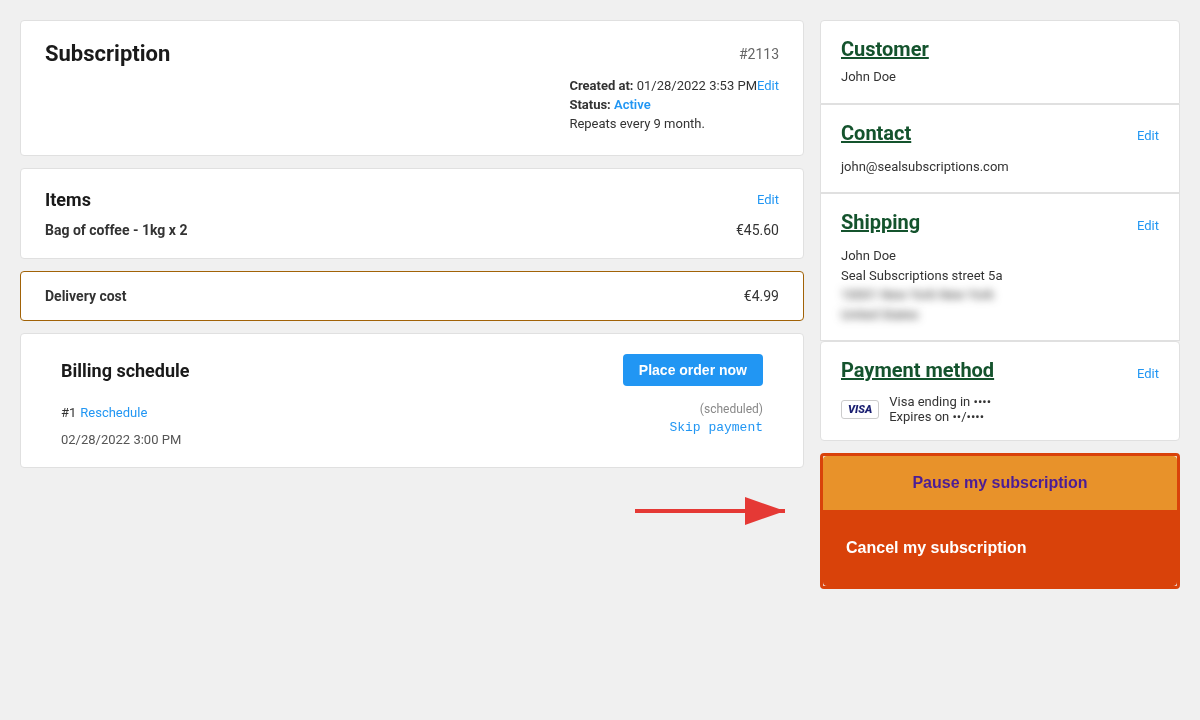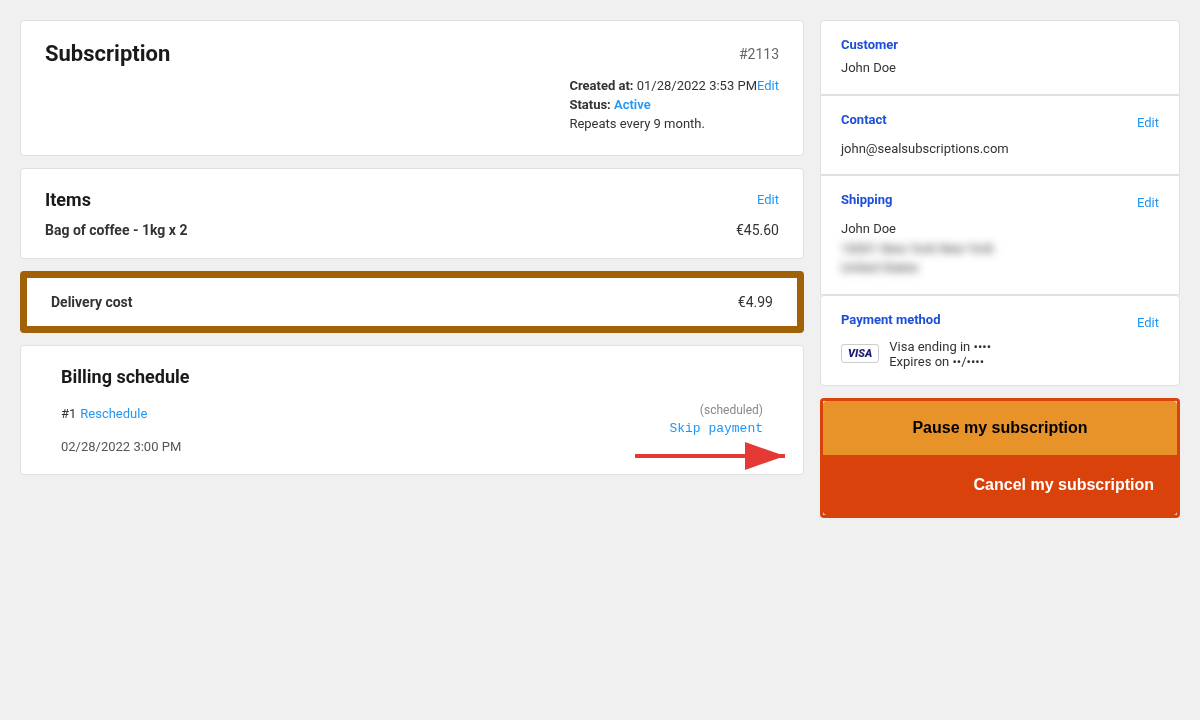--- a/index.html
+++ b/index.html
@@ -79,21 +79,21 @@
       font-size: 14px;
       font-weight: 700;
       color: #333;
     }
     .item-price {
       font-size: 14px;
       color: #333;
     }
     .delivery-card {
       background: #fff;
-      border: 7px solid #a16207;
+      border: 1px solid #a16207;
       border-radius: 4px;
       padding: 16px 24px;
       display: flex;
       justify-content: space-between;
       align-items: flex-start;
     }
     .delivery-label {
       font-size: 14px;
       font-weight: 700;
       color: #333;
@@ -125,21 +125,21 @@
       cursor: pointer;
     }
     .billing-schedule-row {
       display: flex;
       justify-content: space-between;
       align-items: flex-start;
     }
     .billing-left {
       display: flex;
       flex-direction: column;
-      gap: 17px;
+      gap: 11px;
     }
     .billing-number {
       font-size: 13px;
       color: #333;
     }
     .reschedule-link {
       color: #2196f3;
       font-size: 13px;
       cursor: pointer;
       text-decoration: none;
@@ -172,24 +172,25 @@
       padding: 16px 20px;
       margin-bottom: 0;
     }
     .right-card + .right-card {
       border-top: none;
     }
     .right-card:first-child {
       border-radius: 4px 4px 0 0;
     }
     .right-section-title {
-      font-size: 13px;
-      font-weight: 700;
-      color: #1d4ed8;
+      font-size: 20px;
+      font-weight: 700;
+      color: #14532d;
       margin-bottom: 6px;
+      text-decoration: underline;
     }
     .right-card-header {
       display: flex;
       justify-content: space-between;
       align-items: center;
       margin-bottom: 6px;
     }
     .right-value {
       font-size: 13px;
       color: #333;
@@ -214,41 +215,41 @@
       color: #1a1f71;
       background: #fff;
       font-style: italic;
     }
     .visa-details {
       font-size: 13px;
       color: #333;
     }
     .pause-btn {
       background: #e8922a;
-      color: #000000;
+      color: #4c1d95;
       border: none;
       border-radius: 4px 4px 0 0;
       padding: 18px 20px;
       font-size: 16px;
       font-weight: 600;
       cursor: pointer;
       width: 100%;
       text-align: center;
     }
     .cancel-btn {
       background: #d9420a;
       color: #fff;
       border: 3px solid #d9420a;
       border-radius: 0 0 4px 4px;
-      padding: 18px 20px;
+      padding: 26px 20px;
       font-size: 16px;
       font-weight: 600;
       cursor: pointer;
       width: 100%;
-      text-align: right;
+      text-align: left;
     }
     .highlight-box {
       border: 3px solid #d9420a;
       border-radius: 4px;
       overflow: hidden;
     }
     .page-layout {
       position: relative;
       display: flex;
       gap: 16px;
@@ -301,20 +302,21 @@
     </div>
 
     <div class="delivery-card">
       <span class="delivery-label">Delivery cost</span>
       <span class="delivery-price">€4.99</span>
     </div>
 
     <div class="billing-card">
       <div class="billing-header">
         <span class="section-title">Billing schedule</span>
+        <button class="place-order-btn">Place order now</button>
       </div>
       <div class="billing-schedule-row">
         <div class="billing-left">
           <div>
             <span class="billing-number">#1</span>
             <a class="reschedule-link">Reschedule</a>
           </div>
           <div class="billing-date">02/28/2022 3:00 PM</div>
         </div>
         <div class="billing-right">
@@ -339,20 +341,21 @@
       </div>
       <div class="right-value">john@sealsubscriptions.com</div>
     </div>
 
     <div class="right-card" style="border-top:1px solid #e0e0e0;">
       <div class="right-card-header">
         <span class="right-section-title">Shipping</span>
         <a class="edit-link">Edit</a>
       </div>
       <div class="right-value">John Doe</div>
+      <div class="right-value">Seal Subscriptions street 5a</div>
       <div class="right-value blurred">10001 New York New York</div>
       <div class="right-value blurred">United States</div>
     </div>
 
     <div class="right-card" style="border-top:1px solid #e0e0e0; border-radius:4px;">
       <div class="right-card-header">
         <span class="right-section-title">Payment method</span>
         <a class="edit-link">Edit</a>
       </div>
       <div class="visa-row">

